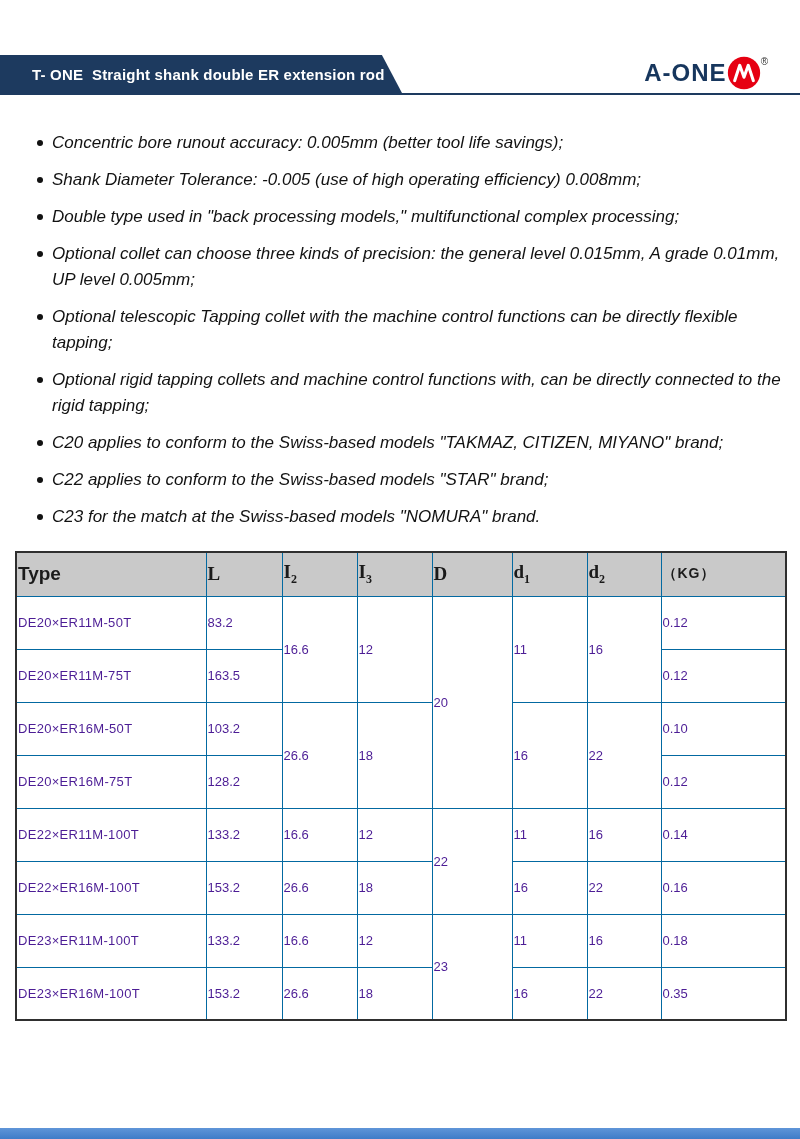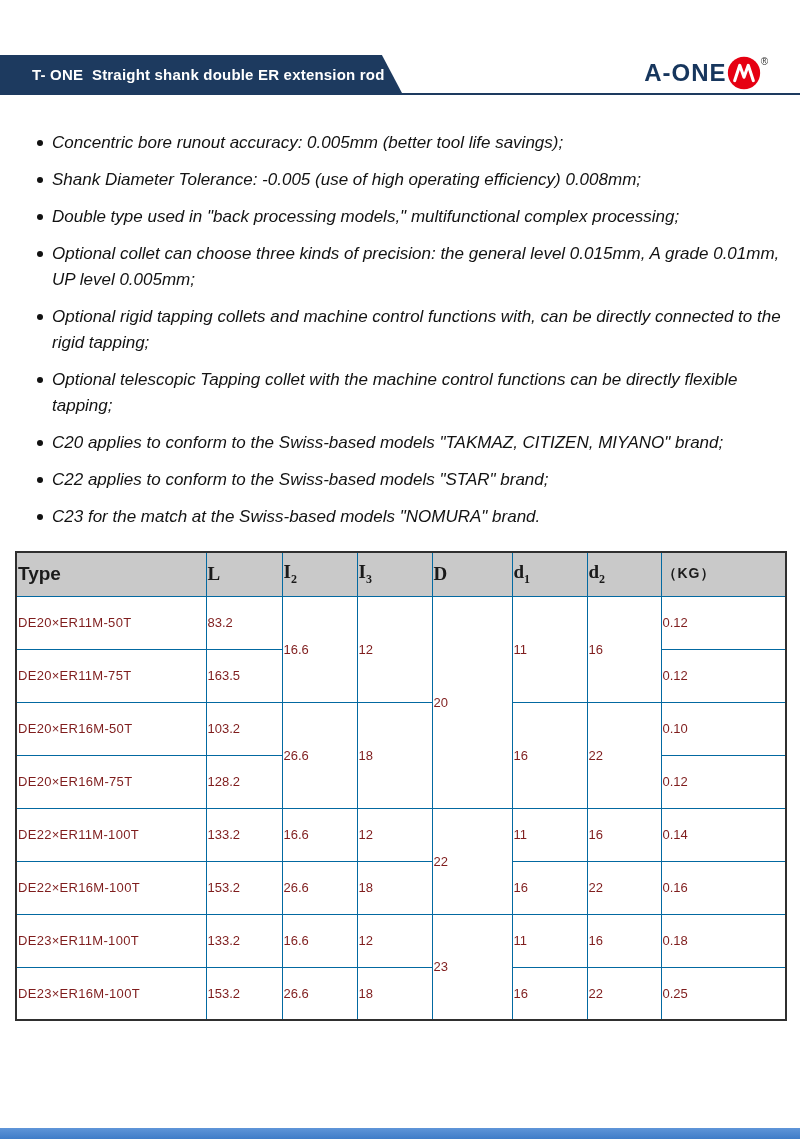--- a/index.html
+++ b/index.html
@@ -79,21 +79,21 @@
     height: 44px;
     color: #1a1a1a;
   }
   th.h-type { font-size: 19px; font-weight: bold; font-family: "Liberation Sans", sans-serif; }
   th.h-serif { font-family: "Liberation Serif", serif; font-size: 19px; font-weight: bold; }
   th.h-serif sub { font-size: 12px; font-weight: bold; }
   th.h-kg { font-size: 14px; font-weight: bold; letter-spacing: 1px; }
   table.spec tbody td {
     height: 53px;
     font-size: 13px;
-    color: #7f1d1d;
+    color: #4c1d95;
     background: #ffffff;
   }
   td.c-type { letter-spacing: 0.3px; }
 
   
   .footer-bar {
     position: absolute; bottom: 0; left: 0; width: 800px; height: 11px;
     background: linear-gradient(180deg, #5f95d8 0%, #3f7cc8 100%);
   }
 </style>
@@ -113,22 +113,22 @@
       <path d="M9 29 L15 11 L20 25 L25 11 L31 29" stroke="#ffffff" stroke-width="3.6" fill="none" stroke-linecap="round" stroke-linejoin="round"></path>
     </svg>
     <span class="reg-mark">®</span>
   </div>
 
   <ul class="features">
     <li>Concentric bore runout accuracy: 0.005mm (better tool life savings);</li>
     <li>Shank Diameter Tolerance: -0.005 (use of high operating efficiency) 0.008mm;</li>
     <li>Double type used in "back processing models," multifunctional complex processing;</li>
     <li>Optional collet can choose three kinds of precision: the general level 0.015mm, A grade 0.01mm, UP level 0.005mm;</li>
+    <li>Optional telescopic Tapping collet with the machine control functions can be directly flexible tapping;</li>
     <li>Optional rigid tapping collets and machine control functions with, can be directly connected to the rigid tapping;</li>
-    <li>Optional telescopic Tapping collet with the machine control functions can be directly flexible tapping;</li>
     <li>C20 applies to conform to the Swiss-based models "TAKMAZ, CITIZEN, MIYANO" brand;</li>
     <li>C22 applies to conform to the Swiss-based models "STAR" brand;</li>
     <li>C23 for the match at the Swiss-based models "NOMURA" brand.</li>
   </ul>
 
   <table class="spec">
     <colgroup>
       <col style="width:190px">
         <col style="width:76px">
         <col style="width:75px">
@@ -209,20 +209,20 @@
         <td>16</td>
         <td>0.18</td>
       </tr>
       <tr>
         <td class="c-type">DE23×ER16M-100T</td>
         <td>153.2</td>
         <td>26.6</td>
         <td>18</td>
         <td>16</td>
         <td>22</td>
-        <td>0.25</td>
+        <td>0.35</td>
       </tr>
     </tbody>
   </table>
 
   <div class="footer-bar"></div>
 
 </div>
 
 </body></html>

